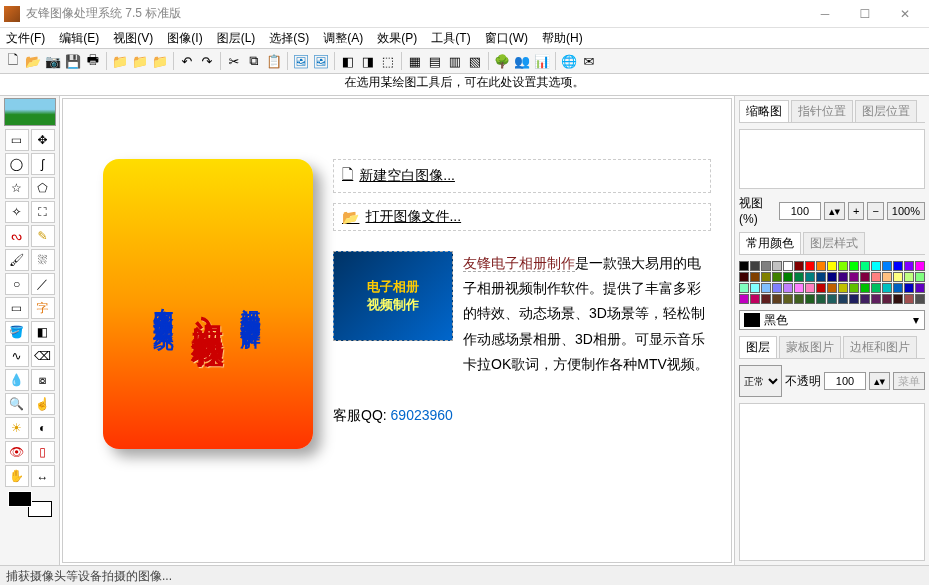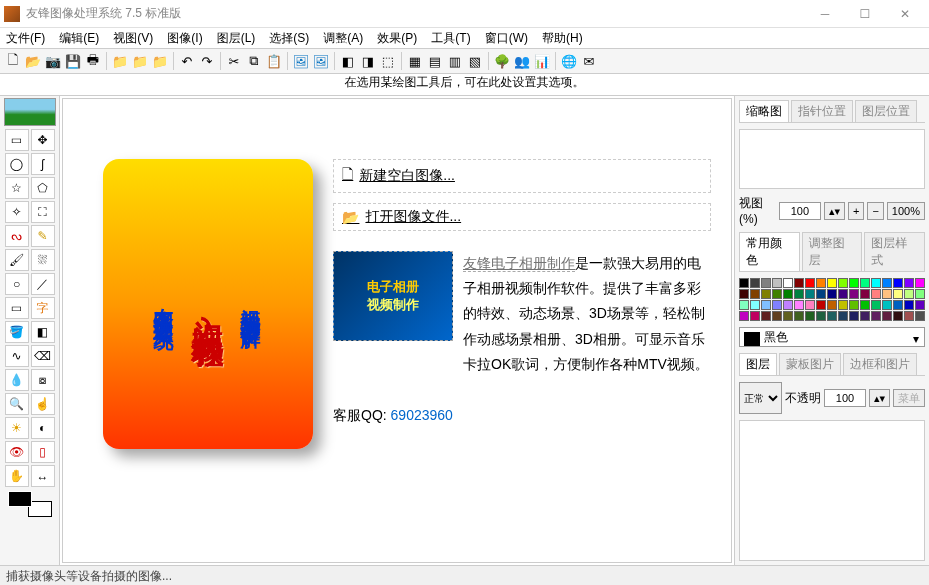--- a/index.html
+++ b/index.html
@@ -27,34 +27,34 @@
 .canvas { flex: 1; background: #fff; border: 1px solid #ccc; margin: 2px; padding: 60px 20px 20px 40px; display: flex; gap: 20px; position: relative; }
 .promo-card { width: 210px; height: 290px; border-radius: 16px; background: linear-gradient(180deg,#ffdd00 0%,#ff9900 50%,#ff3300 100%); box-shadow: 8px 8px 14px rgba(0,0,0,.35); display: flex; align-items: center; justify-content: center; gap: 4px; }
 .promo-card .vcol { writing-mode: vertical-rl; text-orientation: upright; font-size: 20px; font-weight: bold; letter-spacing: 3px; padding: 6px 2px; font-family: KaiTi, SimSun, serif; }
 .promo-card .c-blue { color: #0033cc; }
 .promo-card .c-red { color: #cc0000; font-size: 32px; letter-spacing: 5px; text-shadow: 1px 1px 1px rgba(255,255,200,.6); }
 .content { flex: 1; display: flex; flex-direction: column; gap: 10px; }
 .action-row { border: 1px dashed #ccc; padding: 4px 8px; font-size: 14px; cursor: pointer; text-decoration: underline; color: #000; display: flex; align-items: center; gap: 6px; }
 .desc-box { display: flex; gap: 10px; margin-top: 10px; }
 .desc-box .thumb { width: 120px; height: 90px; background: linear-gradient(135deg,#003366,#0066cc); border: 1px dashed #aaa; display: flex; flex-direction: column; align-items: center; justify-content: center; color: #ffcc00; font-weight: bold; font-size: 13px; }
 .desc-box .txt { flex: 1; font-size: 14px; line-height: 1.8; }
-.desc-box .tlink { color: #737373; text-decoration: underline; border-bottom: 1px dashed #aaa; cursor: pointer; }
+.desc-box .tlink { color: #7f1d1d; border-bottom: 1px dashed #aaa; cursor: pointer; }
 .qq-row { margin-top: 20px; font-size: 14px; }
 .qq-row .qn { color: #0066cc; }
 .rightpanel { width: 195px; background: #f5f5f5; border-left: 1px solid #ccc; padding: 4px; display: flex; flex-direction: column; gap: 6px; }
 .rp-tabs { display: flex; gap: 2px; font-size: 12px; border-bottom: 1px solid #ccc; }
 .rp-tabs .tab { padding: 2px 6px; border: 1px solid #ccc; border-bottom: none; background: #fff; cursor: pointer; }
 .rp-tabs .tab.inactive { background: #eee; color: #888; }
 .rp-thumb { height: 60px; background: #fff; border: 1px solid #ccc; }
 .rp-row { display: flex; align-items: center; gap: 3px; font-size: 12px; }
 .rp-row input { width: 42px; height: 18px; border: 1px solid #999; font-size: 11px; text-align: center; }
 .rp-row .btn { border: 1px solid #999; background: #eee; padding: 0 4px; height: 18px; line-height: 16px; cursor: pointer; font-size: 11px; }
 .palette { display: grid; grid-template-columns: repeat(17,10px); grid-auto-rows: 10px; gap: 1px; }
 .palette div { width: 10px; height: 10px; border: 1px solid #666; cursor: pointer; }
-.color-sel { display: flex; align-items: flex-end; border: 1px solid #999; background: #fff; height: 20px; }
+.color-sel { display: flex; align-items: center; border: 1px solid #999; background: #fff; height: 20px; }
 .color-sel .sw { width: 16px; height: 14px; background: #000; margin: 0 4px; }
 .color-sel .lbl { flex: 1; font-size: 12px; }
 .color-sel .arr { width: 16px; text-align: center; cursor: pointer; }
 .layer-box { flex: 1; border: 1px solid #ccc; background: #fff; }
 .statusbar { height: 32px; background: #f0f0f0; border-top: 1px solid #ccc; font-size: 12px; padding: 2px 6px; color: #444; }
 .disabled { color: #aaa; }
 </style>
 </head>
 <body>
 
@@ -205,21 +205,20 @@
       <span>视图(%)</span>
       <input value="100" style="">
       <span class="btn">▴▾</span>
       <span class="btn">+</span>
       <span class="btn">−</span>
       <span class="btn">100%</span>
     </div>
 
     <div class="rp-tabs">
       <div class="tab">常用颜色</div>
-      <div class="tab inactive">调整图层</div>
       <div class="tab inactive">图层样式</div>
     </div>
     <div class="palette" id="palette">
         <div style="background: rgb(0, 0, 0);"></div>
         <div style="background: rgb(64, 64, 64);"></div>
         <div style="background: rgb(128, 128, 128);"></div>
         <div style="background: rgb(192, 192, 192);"></div>
         <div style="background: rgb(255, 255, 255);"></div>
         <div style="background: rgb(128, 0, 0);"></div>
         <div style="background: rgb(255, 0, 0);"></div>

